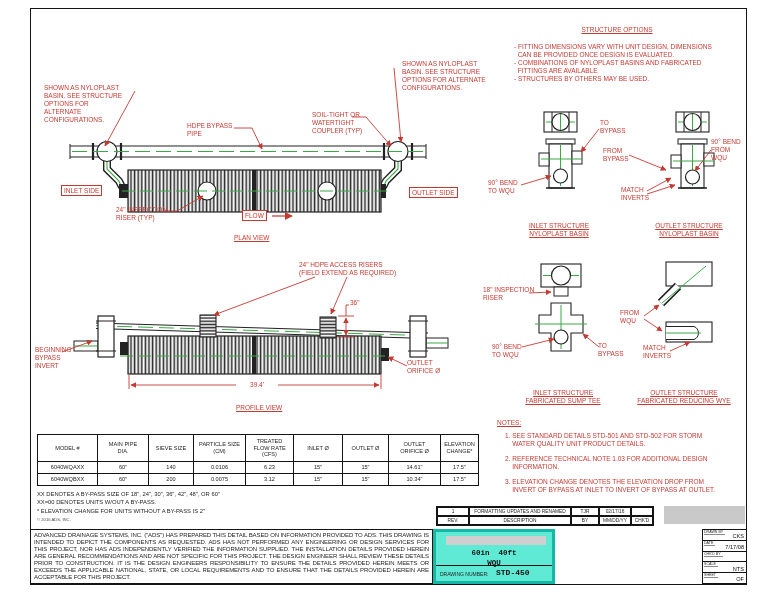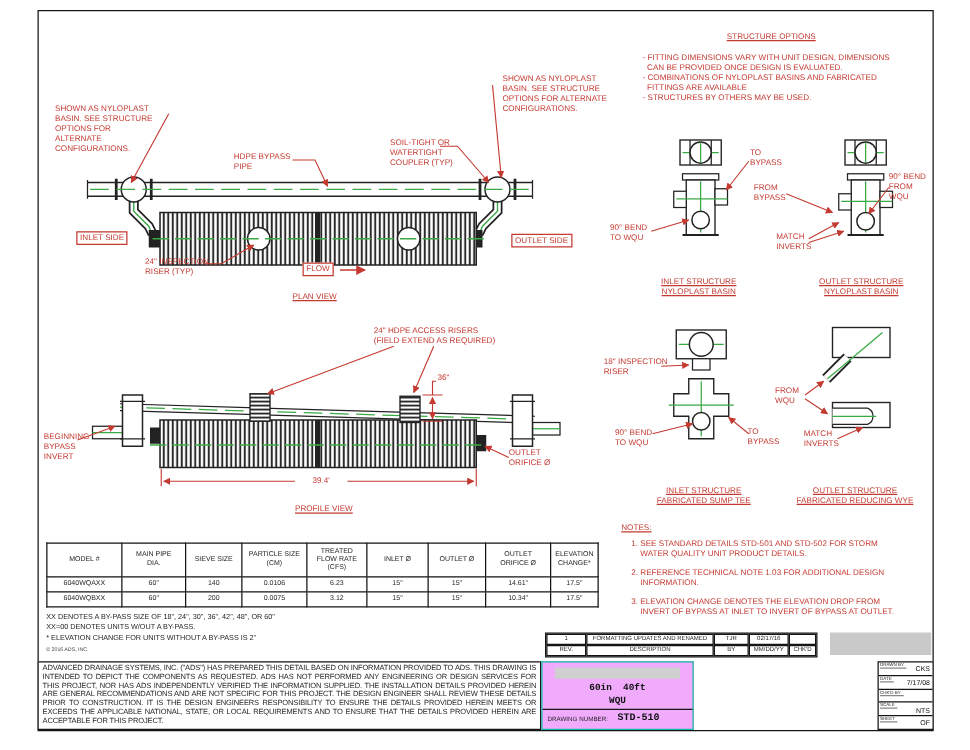--- a/index.html
+++ b/index.html
@@ -38,21 +38,21 @@
   .disclaimer-text{margin:2px 3px;color:var(--ink);font-size:6px;line-height:1.18;
                    text-align:justify;letter-spacing:-0.1px;}
   
   .rev-table{position:absolute;left:436px;top:506px;width:216px;height:18px;z-index:3;
              display:grid;grid-template-columns:32px 102px 28px 32px 22px;
              grid-template-rows:9px 9px;border:1px solid #141414;background:#fff;
              color:var(--ink);}
   .rev-cell{border:0.5px solid #141414;font-size:4.8px;line-height:8px;text-align:center;
             overflow:hidden;white-space:nowrap;}
   .redact{position:absolute;z-index:3;background:#c9c9c9;}
-  .tb-box{position:absolute;z-index:3;border:1px solid #14b8a6;box-sizing:border-box;background:#f0abfc;}
+  .tb-box{position:absolute;z-index:3;border:3px solid #14b8a6;box-sizing:border-box;background:#5eead4;}
   .tb-title-strip{position:absolute;left:10px;top:4px;width:100px;height:9px;background:#cfcfcf;}
   .tb-title{position:absolute;left:0;top:16px;width:100%;text-align:center;color:#111;
             font-family:"Liberation Mono",monospace;font-weight:bold;font-size:7.5px;
             line-height:1.35;white-space:pre-wrap;}
   .tb-number-row{position:absolute;left:0;bottom:0;width:100%;height:15px;
                  border-top:1px solid #141414;}
   .tb-number-label{position:absolute;left:4px;top:5px;font-size:5px;color:var(--ink);}
   .tb-number{position:absolute;left:60px;top:2px;font-size:8px;color:#111;
              font-family:"Liberation Mono",monospace;font-weight:bold;}
   .logo-row{position:absolute;left:6px;top:8px;display:flex;align-items:flex-start;}
@@ -372,21 +372,21 @@
     <div class="rev-cell">CHK'D</div>
   </div>
   <div class="redact" style="left:664px;top:506px;width:81px;height:18px;"></div>
 
   <div class="tb-box" style="left:433px;top:529px;width:122px;height:55px;">
     <div class="tb-title-strip"></div>
     <div class="tb-title">60in  40ft
 WQU</div>
     <div class="tb-number-row">
       <span class="tb-number-label">DRAWING NUMBER:</span>
-      <span class="tb-number">STD-510</span>
+      <span class="tb-number">STD-450</span>
     </div>
   </div>
 
 
   <div class="info-col">
     <div class="info-row">
       <span class="info-label">DRAWN BY</span>
       <span class="info-value">CKS</span>
     </div>
     <div class="info-row">

